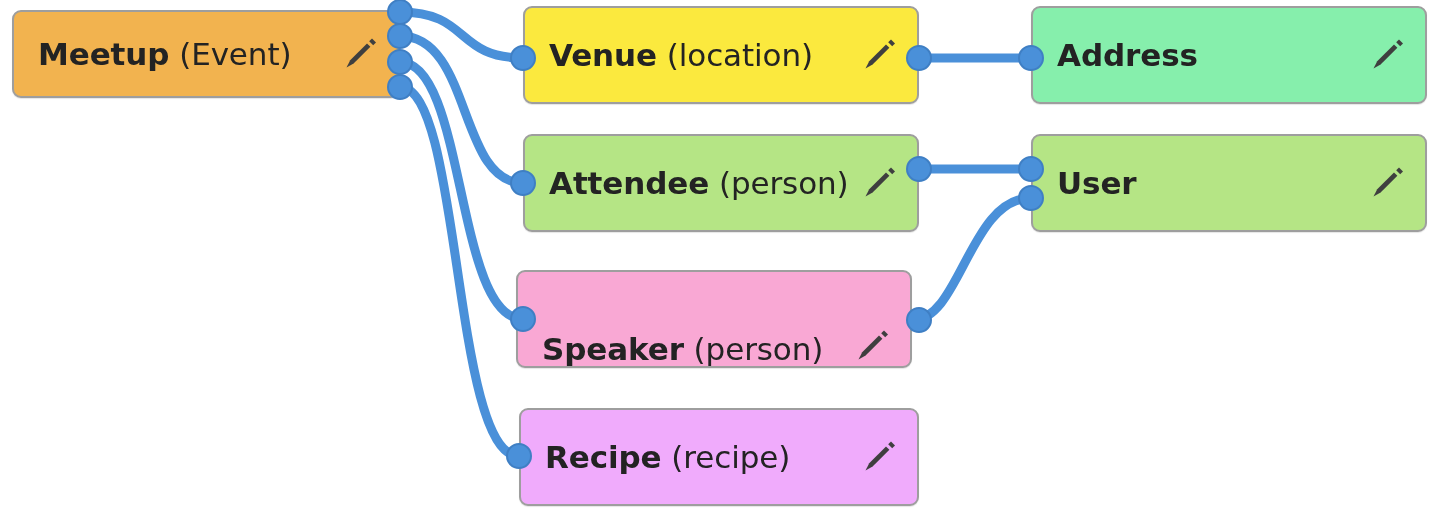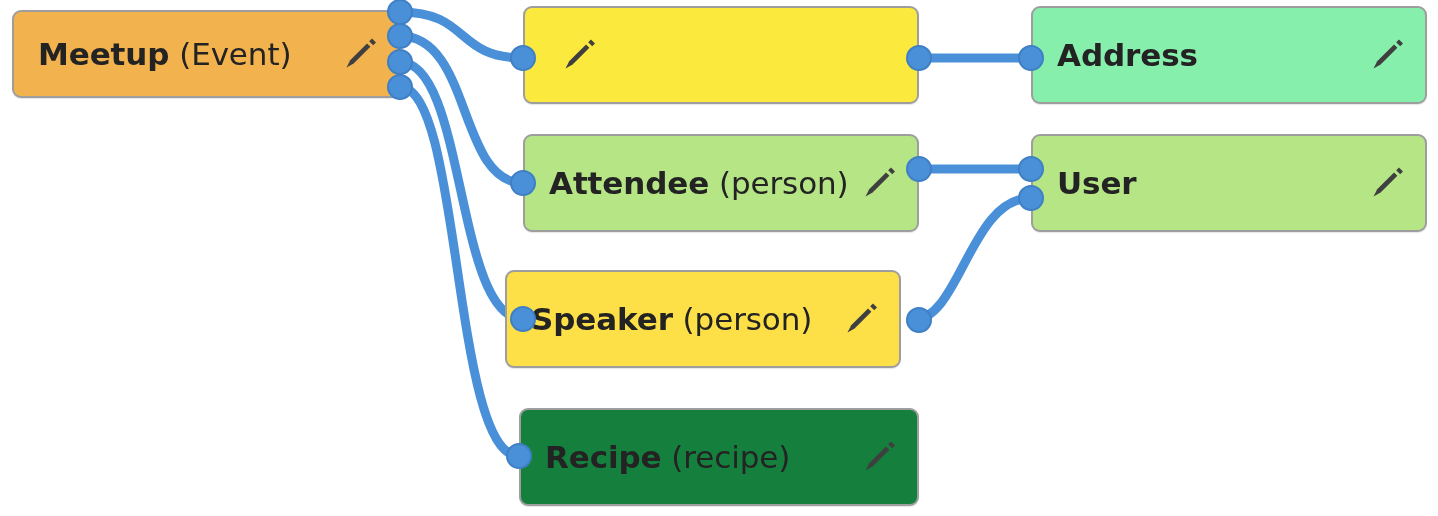--- a/index.html
+++ b/index.html
@@ -88,20 +88,21 @@
         <svg viewBox="0 0 40 40" class="pencil-icon">
           <path d="M13.6 29.5 L6.5 33.5 L10.2 26.2 L27.0 9.4 L30.4 12.8 Z" fill="#3f3f3f"></path>
           <path d="M29.2 7.2 L32.0 4.4 L36.0 8.4 L33.2 11.2 Z" fill="#3f3f3f"></path>
         </svg>
       </div>
       <div class="port" style="left: 400px; top: 12px; background: rgb(74, 144, 217);"></div>
       <div class="port" style="left: 400px; top: 36px; background: rgb(74, 144, 217);"></div>
       <div class="port" style="left: 400px; top: 62px; background: rgb(74, 144, 217);"></div>
       <div class="port" style="left: 400px; top: 87px; background: rgb(74, 144, 217);"></div>
       <div class="node" style="left: 523px; top: 6px; width: 396px; height: 98px; background: rgb(251, 233, 62); border-color: rgb(158, 158, 158);">
+        <div class="node-label" style="color: rgb(35, 35, 35);"><span class="node-name">Venue</span><span class="node-type"> (location)</span></div>
         <svg viewBox="0 0 40 40" class="pencil-icon">
           <path d="M13.6 29.5 L6.5 33.5 L10.2 26.2 L27.0 9.4 L30.4 12.8 Z" fill="#3f3f3f"></path>
           <path d="M29.2 7.2 L32.0 4.4 L36.0 8.4 L33.2 11.2 Z" fill="#3f3f3f"></path>
         </svg>
       </div>
       <div class="port" style="left: 523px; top: 58px; background: rgb(74, 144, 217);"></div>
       <div class="port" style="left: 919px; top: 58px; background: rgb(74, 144, 217);"></div>
       <div class="node" style="left: 1031px; top: 6px; width: 396px; height: 98px; background: #86efac; border-color: rgb(158, 158, 158);">
         <div class="node-label" style="color: rgb(35, 35, 35);"><span class="node-name">Address</span></div>
         <svg viewBox="0 0 40 40" class="pencil-icon">
@@ -121,30 +122,30 @@
       <div class="port" style="left: 919px; top: 169px; background: rgb(74, 144, 217);"></div>
       <div class="node" style="left: 1031px; top: 134px; width: 396px; height: 98px; background: rgb(181, 229, 133); border-color: rgb(158, 158, 158);">
         <div class="node-label" style="color: rgb(35, 35, 35);"><span class="node-name">User</span></div>
         <svg viewBox="0 0 40 40" class="pencil-icon">
           <path d="M13.6 29.5 L6.5 33.5 L10.2 26.2 L27.0 9.4 L30.4 12.8 Z" fill="#3f3f3f"></path>
           <path d="M29.2 7.2 L32.0 4.4 L36.0 8.4 L33.2 11.2 Z" fill="#3f3f3f"></path>
         </svg>
       </div>
       <div class="port" style="left: 1031px; top: 169px; background: rgb(74, 144, 217);"></div>
       <div class="port" style="left: 1031px; top: 198px; background: rgb(74, 144, 217);"></div>
-      <div class="node" style="left: 505px; top: 270px; width: 396px; height: 98px; background: #fde047; border-color: rgb(158, 158, 158);">
+      <div class="node" style="left: 516px; top: 270px; width: 396px; height: 98px; background: #f9a8d4; border-color: rgb(158, 158, 158); align-items: flex-end;">
         <div class="node-label" style="color: rgb(35, 35, 35);"><span class="node-name">Speaker</span><span class="node-type"> (person)</span></div>
         <svg viewBox="0 0 40 40" class="pencil-icon">
           <path d="M13.6 29.5 L6.5 33.5 L10.2 26.2 L27.0 9.4 L30.4 12.8 Z" fill="#3f3f3f"></path>
           <path d="M29.2 7.2 L32.0 4.4 L36.0 8.4 L33.2 11.2 Z" fill="#3f3f3f"></path>
         </svg>
       </div>
       <div class="port" style="left: 523px; top: 319px; background: rgb(74, 144, 217);"></div>
       <div class="port" style="left: 919px; top: 320px; background: rgb(74, 144, 217);"></div>
-      <div class="node" style="left: 519px; top: 408px; width: 400px; height: 98px; background: #15803d; border-color: rgb(158, 158, 158);">
+      <div class="node" style="left: 519px; top: 408px; width: 400px; height: 98px; background: #f0abfc; border-color: rgb(158, 158, 158);">
         <div class="node-label" style="color: rgb(35, 35, 35);"><span class="node-name">Recipe</span><span class="node-type"> (recipe)</span></div>
         <svg viewBox="0 0 40 40" class="pencil-icon">
           <path d="M13.6 29.5 L6.5 33.5 L10.2 26.2 L27.0 9.4 L30.4 12.8 Z" fill="#3f3f3f"></path>
           <path d="M29.2 7.2 L32.0 4.4 L36.0 8.4 L33.2 11.2 Z" fill="#3f3f3f"></path>
         </svg>
       </div>
       <div class="port" style="left: 519px; top: 456px; background: rgb(74, 144, 217);"></div>
     </div>
 </div>
 

